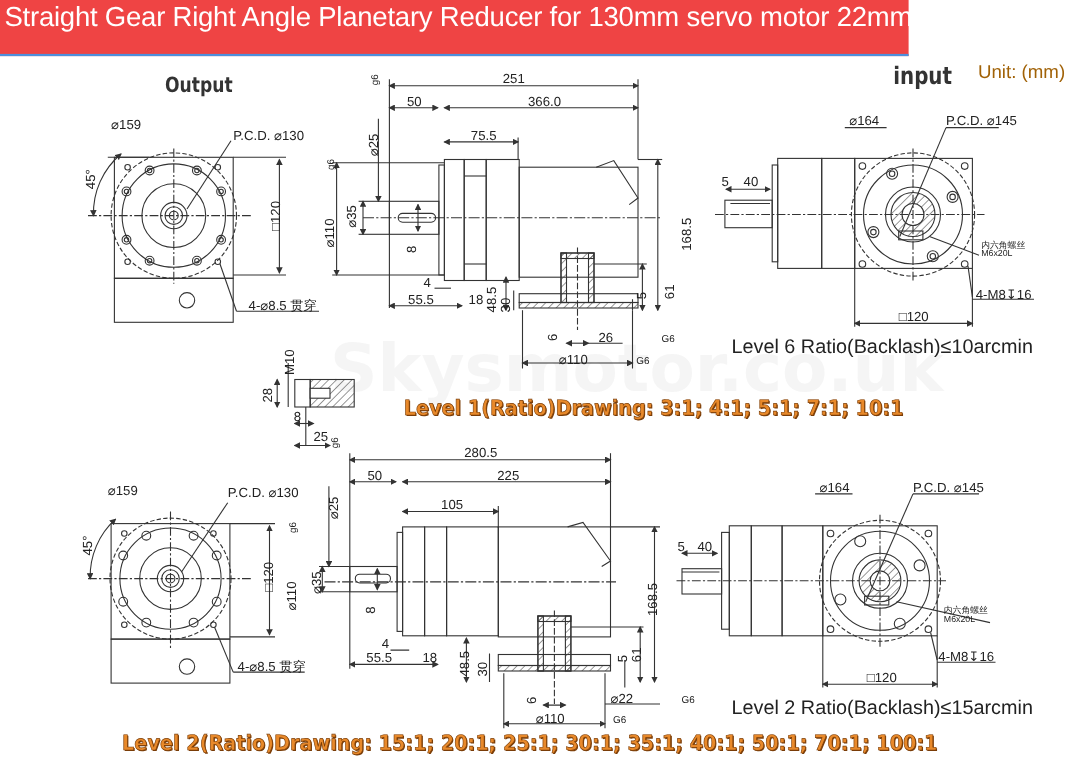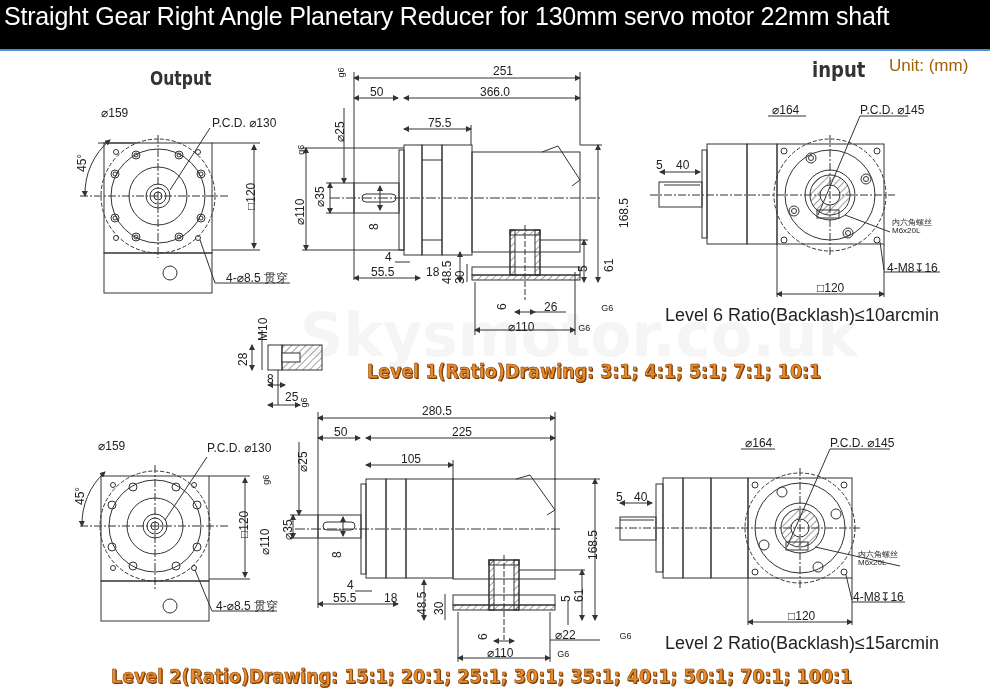--- a/index.html
+++ b/index.html
@@ -1,17 +1,17 @@
 <!DOCTYPE html>
 <html><head>
 <meta charset="utf-8">
 <style>
   html,body{margin:0;padding:0;}
   body{width:990px;height:693px;background:#fff;position:relative;overflow:hidden;font-family:"DejaVu Sans",sans-serif;color:#222;}
-  .title-bar{position:absolute;left:0;top:0;width:990px;height:49px;background:#000000;border-bottom:2px solid #4d8fdc;}
+  .title-bar{position:absolute;left:0;top:0;width:826px;height:49px;background:#ef4444;border-bottom:2px solid #4d8fdc;}
   .title-bar span{position:absolute;left:4px;top:2px;font-family:"Liberation Sans",sans-serif;font-size:25px;color:#fff;white-space:nowrap;letter-spacing:-0.2px;}
   svg.draw{position:absolute;left:0;top:0;}
   .lbl{position:absolute;white-space:nowrap;font-family:"Liberation Sans",sans-serif;color:#222;}
   .dim{font-size:12px;}
   .heavy{font-family:"DejaVu Sans",sans-serif;font-weight:bold;font-size:19px;color:#333;transform:scaleX(0.82);transform-origin:left top;}
   .unit{font-size:17px;color:#a16207;}
   .level{font-size:18px;color:#222;}
   .ratio{font-family:"DejaVu Sans",sans-serif;font-weight:bold;font-size:19px;color:#e8892a;-webkit-text-stroke:0.6px #7a3d08;text-shadow:1px 1px 0 #7a3d08;transform:scaleX(0.92);transform-origin:left top;}
   .vert{transform:rotate(-90deg);transform-origin:left top;}
   .sm{font-size:9px;padding-left:44px;}
@@ -305,21 +305,21 @@
 <div class="lbl heavy" style="left:150px;top:67px;">Output</div>
 <div class="lbl heavy" style="left:812px;top:57px;font-size:22px;">input</div>
 <div class="lbl unit" style="left:889px;top:56px;">Unit: (mm)</div>
 
 <div class="lbl dim" style="left:101px;top:106px;">⌀159</div>
 <div class="lbl dim" style="left:212px;top:116px;">P.C.D. ⌀130</div>
 <div class="lbl dim vert" style="left:75px;top:172px;">45°</div>
 <div class="lbl dim vert" style="left:244px;top:210px;">□120</div>
 <div class="lbl dim" style="left:226px;top:270px;">4-⌀8.5 贯穿</div>
 
-<div class="lbl dim" style="left:457px;top:64px;margin-left:36px;">251</div>
+<div class="lbl dim" style="left:457px;top:64px;">251</div>
 <div class="lbl dim" style="left:370px;top:85px;">50</div>
 <div class="lbl dim" style="left:480px;top:85px;">366.0</div>
 <div class="lbl dim" style="left:428px;top:116px;">75.5</div>
 <div class="lbl dim vert" style="left:333px;top:142px;"><span>⌀25</span><span class="sm">g6</span></div>
 <div class="lbl dim vert" style="left:293px;top:225px;"><span>⌀110</span><span class="sm">g6</span></div>
 <div class="lbl dim vert" style="left:313px;top:207px;">⌀35</div>
 <div class="lbl dim vert" style="left:367px;top:230px;">8</div>
 <div class="lbl dim" style="left:385px;top:250px;">4</div>
 <div class="lbl dim" style="left:371px;top:265px;">55.5</div>
 <div class="lbl dim" style="left:426px;top:265px;">18</div>

